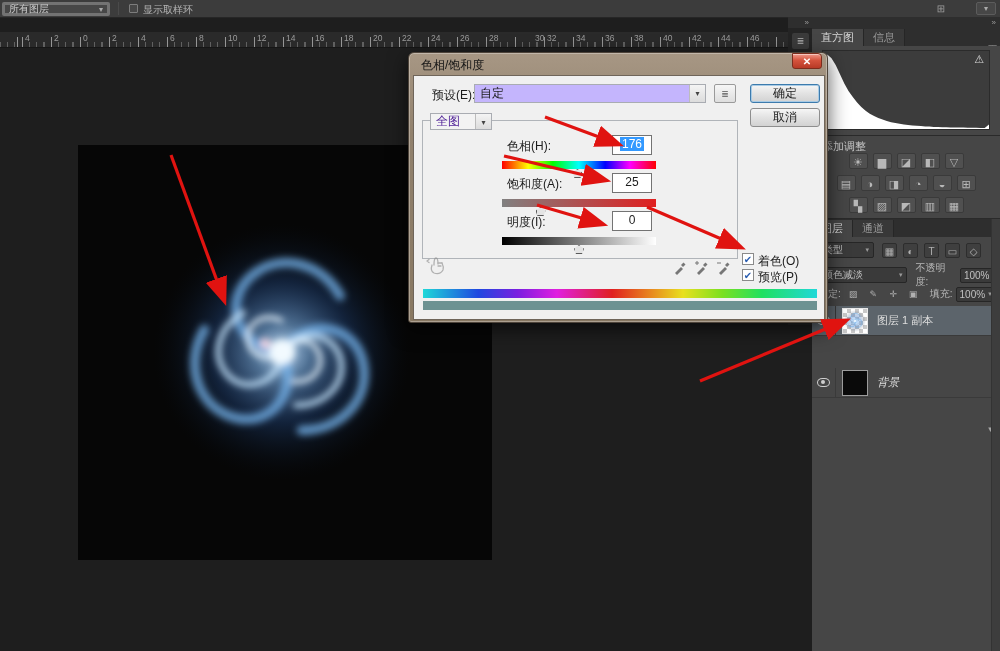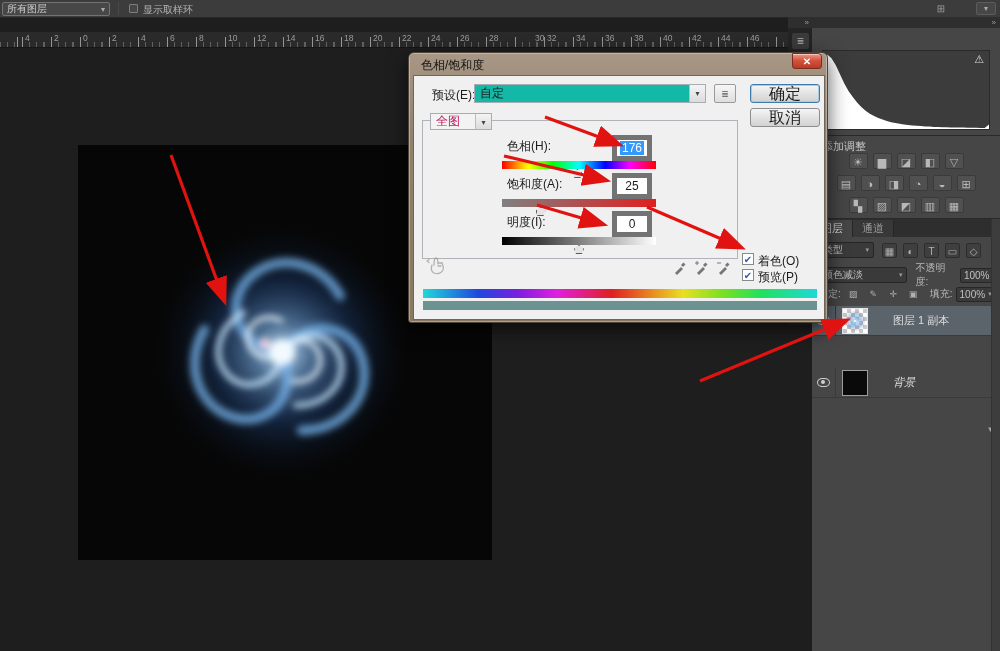--- a/index.html
+++ b/index.html
@@ -2,21 +2,21 @@
 <html><head>
 <meta charset="utf-8">
 <style>
   *{box-sizing:border-box;margin:0;padding:0}
   html,body{width:1000px;height:651px;overflow:hidden}
   body{font-family:"Liberation Sans",sans-serif;background:#1e1e1e;color:#ccc;font-size:11px}
   #app{position:relative;width:1000px;height:651px;overflow:hidden;background:#1e1e1e}
 
   
   .options-bar{position:absolute;left:0;top:0;width:1000px;height:18px;background:#3c3c3c;border-bottom:1px solid #262626;display:flex;align-items:center}
-  .ob-dropdown{position:absolute;left:2px;top:2px;width:108px;height:14px;background:#474747;border:1px solid #737373;border-radius:2px;color:#cfcfcf;display:flex;align-items:center;padding:0 4px;font-size:10px}
+  .ob-dropdown{position:absolute;left:2px;top:2px;width:108px;height:14px;background:#474747;border:3px solid #737373;border-radius:2px;color:#cfcfcf;display:flex;align-items:center;padding:0 4px;font-size:10px}
   .ob-dropdown .caret{margin-left:auto;font-size:8px;color:#aaa}
   .ob-sep{position:absolute;left:118px;top:2px;width:1px;height:13px;background:#2a2a2a;border-right:1px solid #4a4a4a}
   .ob-check{position:absolute;left:129px;top:4px;width:9px;height:9px;border:1px solid #7d7d7d;background:#474747;border-radius:1px}
   .ob-label{position:absolute;left:143px;top:3px;color:#b5b5b5;font-size:10px}
   .ob-righticon{position:absolute;left:933px;top:2px;width:16px;height:13px;color:#9d9d9d;font-size:10px;text-align:center;line-height:13px}
   .ob-minidrop{position:absolute;left:976px;top:2px;width:20px;height:13px;background:#474747;border:1px solid #5c5c5c;border-radius:2px;color:#aaa;font-size:8px;text-align:center;line-height:12px}
 
   
   .ruler{position:absolute;left:0;top:32px;width:788px;height:16px;background:#2a2a2a;border-bottom:1px solid #161616}
   .ruler .minor{position:absolute;left:0;bottom:0;width:100%;height:5px;background:repeating-linear-gradient(90deg,rgba(150,150,150,.5) 0 1px,transparent 1px 7.25px)}
@@ -66,43 +66,43 @@
   .layer-row{position:absolute;left:0;width:188px;height:30px;background:#464646;border-bottom:1px solid #3a3a3a;display:flex;align-items:center}
   .layer-row.selected{background:#5c646b}
   .eye-cell{width:24px;height:30px;border-right:1px solid #3a3a3a;display:flex;align-items:center;justify-content:center}
   .eye{width:13px;height:9px;border:1px solid #cfcfcf;border-radius:50% / 60%;position:relative}
   .eye::after{content:"";position:absolute;width:4px;height:4px;border-radius:50%;background:#cfcfcf;left:3.2px;top:1.3px}
   .thumb{width:26px;height:26px;margin-left:6px;position:relative;border:1px solid #9c9c9c;background:#fff}
   .thumb.checker{background-image:linear-gradient(45deg,#c9c9c9 25%,transparent 25%,transparent 75%,#c9c9c9 75%),linear-gradient(45deg,#c9c9c9 25%,#ffffff 25%,#ffffff 75%,#c9c9c9 75%);background-size:8px 8px;background-position:0 0,4px 4px}
   .thumb.black{background:#0a0a0a}
   .layer-row.selected .thumb{border:1px solid #e8e8e8}
   .thumb svg{position:absolute;left:0;top:0;width:24px;height:24px}
-  .layer-name{margin-left:25px;color:#dedede;font-size:11px}
+  .layer-name{margin-left:9px;color:#dedede;font-size:11px}
   .layer-name.italic{font-style:italic}
   .layer-lock{margin-left:auto;margin-right:10px}
   .lock{width:8px;height:6px;background:#c4c4c4;position:relative;border-radius:1px}
   .lock::before{content:"";position:absolute;left:1px;top:-4px;width:4px;height:3px;border:1.5px solid #c4c4c4;border-bottom:none;border-radius:3px 3px 0 0}
   .rp-scrolledge{position:absolute;right:0;top:202px;width:9px;height:432px;background:#3d3d3d;border-left:1px solid #333}
 
   
   .dialog{position:absolute;left:408px;top:52px;width:420px;height:271px;background:linear-gradient(180deg,#a79784 0%,#91816d 30%,#887862 100%);border:1px solid #4e443a;border-radius:6px 6px 3px 3px;box-shadow:0 6px 20px rgba(0,0,0,.65), inset 0 0 0 1px rgba(255,255,255,.3);z-index:20}
   .dlg-title{position:absolute;left:12px;top:4px;color:#161616;font-size:12px}
   .dlg-close{position:absolute;right:5px;top:0;width:30px;height:16px;background:linear-gradient(180deg,#f09a8c,#d5533d 45%,#b83a26);border:1px solid #7c2d1d;border-radius:0 4px 3px 3px;color:#fff;font-size:10px;font-weight:bold;text-align:center;line-height:15px;box-shadow:inset 0 1px 0 rgba(255,255,255,.45)}
   .dlg-body{position:absolute;left:4px;top:22px;width:412px;height:245px;background:#f0f0f0;border:1px solid #6f655a;color:#1c1c1c;font-size:12px}
 
   .fld-label{position:absolute;color:#1c1c1c}
-  .combo{position:absolute;background:#14b8a6;border:1px solid #a9acb2;display:flex;align-items:center;font-size:12px;color:#1c1c1c}
+  .combo{position:absolute;background:#c4b5fd;border:1px solid #a9acb2;display:flex;align-items:center;font-size:12px;color:#1c1c1c}
   .combo .txt{padding-left:5px}
   .combo .drop{margin-left:auto;width:16px;height:100%;background:linear-gradient(180deg,#f4f4f4,#dcdcdc);border-left:1px solid #bcbcbc;color:#444;font-size:8px;text-align:center;line-height:17px}
-  .combo.disabled .txt{color:#be185d}
-  .btn{position:absolute;background:linear-gradient(180deg,#f6f6f6,#e4e4e4 45%,#d2d2d2);border:1px solid #8e8e8e;border-radius:3px;text-align:center;font-size:16px;color:#1c1c1c;line-height:17px}
+  .combo.disabled .txt{color:#4c1d95}
+  .btn{position:absolute;background:linear-gradient(180deg,#f6f6f6,#e4e4e4 45%,#d2d2d2);border:1px solid #8e8e8e;border-radius:3px;text-align:center;font-size:12px;color:#1c1c1c;line-height:17px}
   .btn.focus{border:1px solid #3d7bad;box-shadow:0 0 0 1px #a8cbe5 inset}
   .smallbtn{position:absolute;width:22px;height:19px;background:linear-gradient(180deg,#f6f6f6,#dedede);border:1px solid #9a9a9a;border-radius:2px;color:#555;font-size:9px;text-align:center;line-height:18px}
   .groupbox{position:absolute;left:8px;top:44px;width:316px;height:139px;border:1px solid #b0b4b9}
-  .valfield{position:absolute;width:40px;height:26px;background:#fff;border:5px solid #737373;font-size:12px;color:#1c1c1c;text-align:center;line-height:16px}
+  .valfield{position:absolute;width:40px;height:20px;background:#fff;border:1px solid #737373;font-size:12px;color:#1c1c1c;text-align:center;line-height:16px}
   .valfield .sel{background:#3399ff;color:#fff;padding:0 2px}
   .slider{position:absolute;height:8px}
   .slider.hue{background:linear-gradient(90deg,#f00,#ff0 17%,#0f0 33%,#0ff 50%,#00f 67%,#f0f 83%,#f00)}
   .slider.sat{background:linear-gradient(90deg,#808080,#e01f1f)}
   .slider.light{background:linear-gradient(90deg,#000,#fff)}
   .sl-thumb{position:absolute;width:10px;height:9px;background:#e4e4e4;border:1px solid #5a5a5a;clip-path:polygon(50% 0,100% 42%,80% 100%,20% 100%,0 42%)}
   .cb{position:absolute;width:12px;height:12px;background:#fff;border:1px solid #8a8a8a;color:#2a5db0;font-size:10px;line-height:11px;text-align:center}
   .specbar{position:absolute;left:9px;width:394px;height:9px}
   .specbar.shifted{background:linear-gradient(90deg,#1fd8d8 0%,#1f48e0 14%,#7a1fe0 24%,#e01fe0 34%,#e02020 48%,#e88a20 58%,#e8e020 66%,#7ae020 76%,#20e060 86%,#1fd8d8 100%)}
   .tat-hand{position:absolute;left:12px;top:180px;width:22px;height:20px;opacity:.65}
@@ -203,20 +203,25 @@
 
   <div class="dock-strip">
     <div class="dock-top">»</div>
     <div class="dock-icon">≣</div>
     <div class="dock-lower"></div>
   </div>
 
   <div class="right-panels">
     <div class="rp-topstrip">»</div>
 
+    <div class="tabbar" style="top:11px">
+      <div class="tab active">直方图</div>
+      <div class="tab">信息</div>
+      <div class="panel-menu" style="top:14px">▾≡</div>
+    </div>
     <div class="hist-body">
       <div class="hist-box">
         <svg id="hist-svg" width="166" height="78" style="background: rgb(60, 60, 60);">
             <polygon points="0,78 0.0,70.4 4.3,3.5 8.5,7.3 12.8,14.2 17.0,23.3 21.3,32.4 25.5,40.0 29.8,46.1 34.1,51.4 38.3,56.0 42.6,59.8 46.8,62.8 51.1,65.1 55.3,67.0 59.6,68.5 63.8,70.0 68.1,71.2 72.4,72.1 76.6,72.8 80.9,73.4 85.1,74.0 89.4,74.4 93.6,74.8 97.9,75.1 102.2,75.4 106.4,75.6 110.7,75.9 114.9,76.0 119.2,76.2 123.4,76.3 127.7,76.4 131.9,76.5 136.2,76.6 140.5,76.6 144.7,76.7 149.0,76.8 153.2,76.8 157.5,76.9 161.7,76.9 166.0,73.4 166,78" fill="#ffffff"></polygon>
           </svg>
         <span class="hist-warn">⚠</span>
       </div>
     </div>
     <div class="panel-divider" style="top:118px"></div>
 

